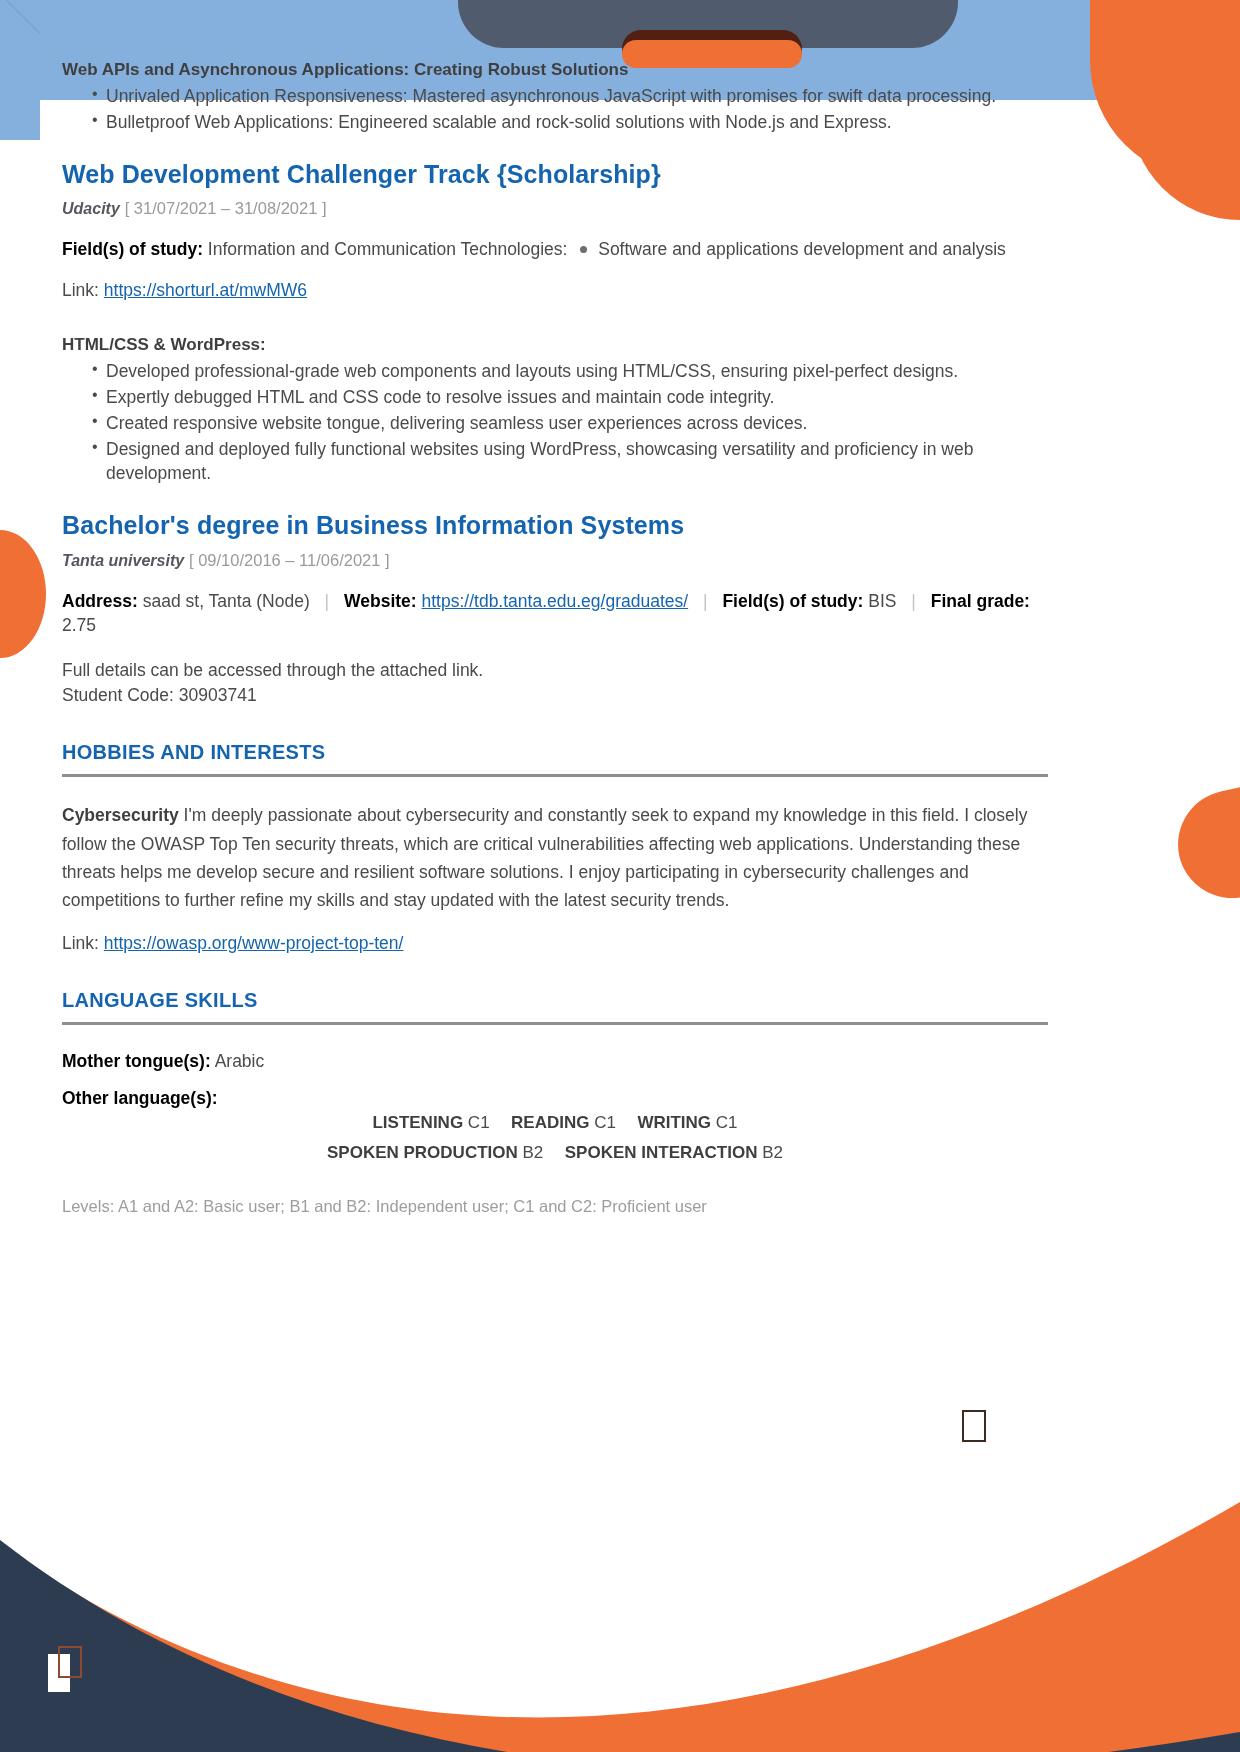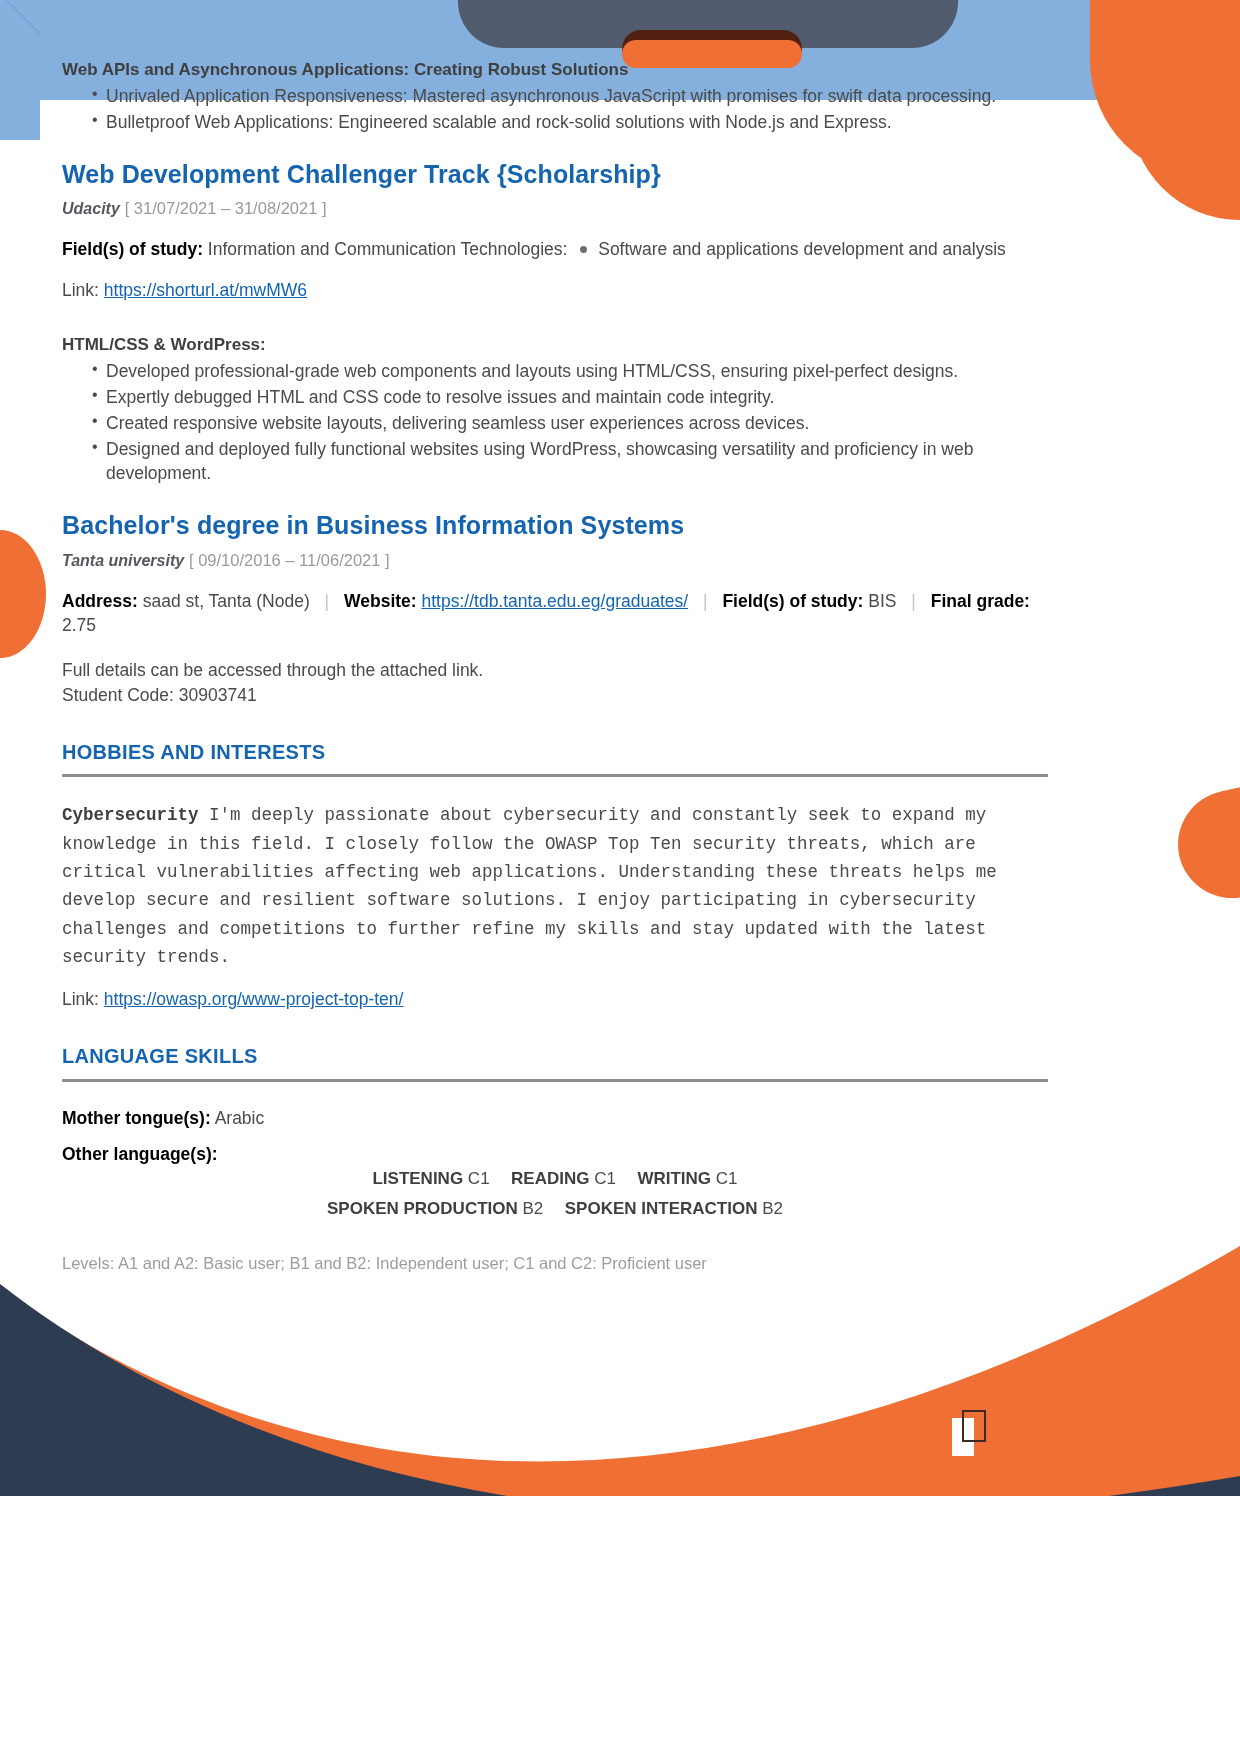--- a/index.html
+++ b/index.html
@@ -4,21 +4,21 @@
 <style>
   * { box-sizing: border-box; }
   html, body {
     margin: 0; padding: 0;
     width: 1240px; height: 1752px;
     background: #ffffff;
     font-family: "Liberation Sans", sans-serif;
   }
   #page {
     position: relative;
-    width: 1240px; height: 1496px;
+    width: 1240px; height: 1752px;
     overflow: hidden;
     background: #ffffff;
   }
 
   
   .deco { position: absolute; pointer-events: none; }
 
   
   .deco-blue-band {
     left: 0; top: 0;
@@ -205,21 +205,20 @@
     height: 3px;
     background: #8e8e8e;
     width: 986px;
     margin: 0 0 24px 0;
   }
 
   p.para {
     margin: 0 0 0 0;
     line-height: 1.62;
     color: #4a4a4a;
-    font-family: Liberation Mono, monospace;
   }
   p.para b { color: #3f3f3f; }
 
   .lang-row { margin: 0 0 0 0; }
   .lang-name {
     color: #1464af;
     font-weight: bold;
     font-size: 19px;
     margin: 18px 0 6px 0;
   }
@@ -292,21 +291,21 @@
       <span>Link:</span>
       <a class="url" href="#">https://shorturl.at/mwMW6</a>
     </div>
 
     <div class="spacer-lg"></div>
 
     <div class="sub-head">HTML/CSS &amp; WordPress:</div>
     <ul class="bullets">
       <li>Developed professional-grade web components and layouts using HTML/CSS, ensuring pixel-perfect designs.</li>
       <li>Expertly debugged HTML and CSS code to resolve issues and maintain code integrity.</li>
-      <li>Created responsive website layouts, delivering seamless user experiences across devices.</li>
+      <li>Created responsive website tongue, delivering seamless user experiences across devices.</li>
       <li>Designed and deployed fully functional websites using WordPress, showcasing versatility and proficiency in web development.</li>
     </ul>
 
     <h2 class="entry-title">Bachelor's degree in Business Information Systems</h2>
 
     <div class="org-line">
       <span class="org-name">Tanta university</span>
       <span class="org-dates">[ 09/10/2016 – 11/06/2021 ]</span>
     </div>
 

